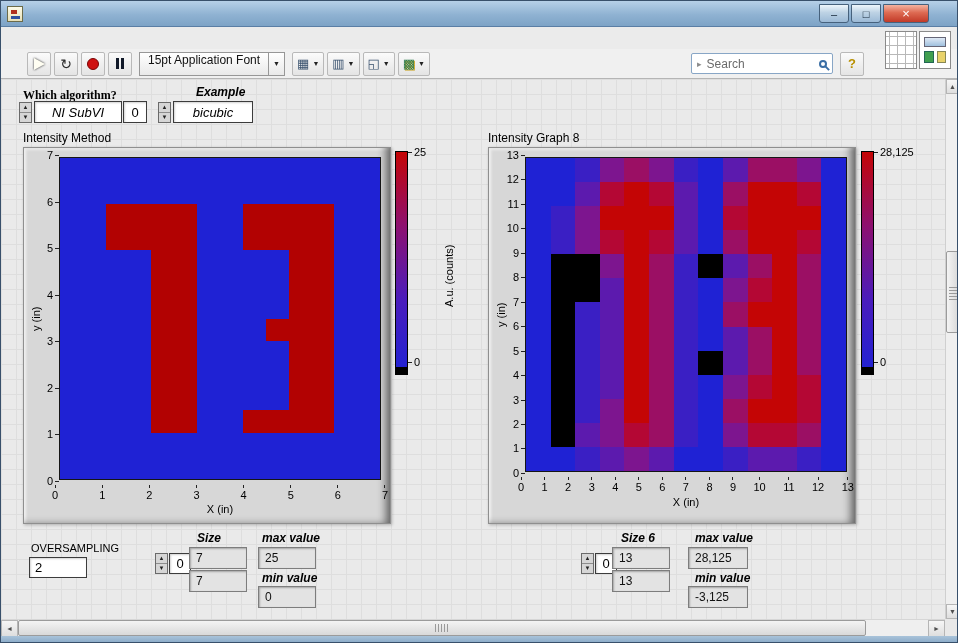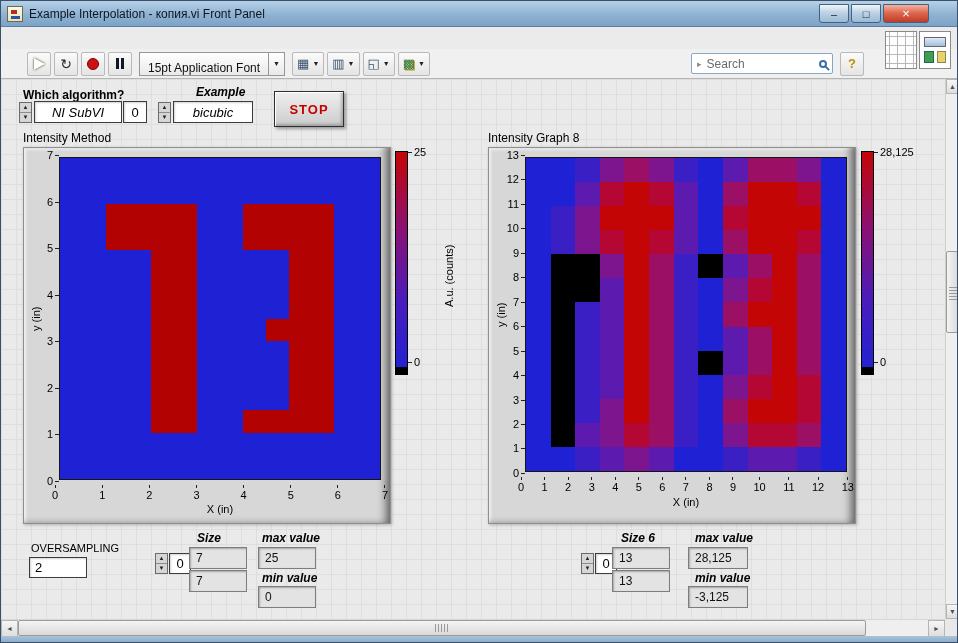--- a/index.html
+++ b/index.html
@@ -33,21 +33,21 @@
   .toolbar { position:absolute; top:48px; left:0; right:0; height:30px; background:#f0f0f0;
     border-bottom:1px solid #b5b5b5; display:flex; align-items:center; padding-left:26px; gap:3px; }
   .tb { height:24px; min-width:24px; display:flex; align-items:center; justify-content:center;
     border:1px solid #b9b9b9; background:linear-gradient(#fbfbfb,#e4e4e4); border-radius:2px; }
   .run-arrow { width:0; height:0; border-left:11px solid #fffef2; border-top:6px solid transparent;
     border-bottom:6px solid transparent; filter:drop-shadow(0 0 1px #222); }
   .cont-icon { font-size:14px; color:#2b2b2b; line-height:1; }
   .abort-icon { width:12px; height:12px; border-radius:50%; background:#cf1010; border:1px solid #7a0505; }
   .pause-icon { display:flex; gap:2px; }
   .pause-icon i { display:block; width:3px; height:11px; background:#101828; }
-  .font-combo { height:24px; margin:0 4px; display:flex; align-items:flex-end;
+  .font-combo { height:24px; margin:0 4px; display:flex; align-items:flex-start;
     border:1px solid #979797; background:linear-gradient(#ffffff,#e9e9e9); }
   .font-text { padding:0 8px; font-size:12px; color:#111; white-space:nowrap; }
   .combo-arrow { width:16px; align-self:stretch; border-left:1px solid #979797; font-size:7px;
     display:flex; align-items:center; justify-content:center; color:#222; }
   .tb-drop { padding:0 4px; gap:3px; }
   .tb-ico { font-size:13px; line-height:1; color:#39526e; }
   .tb-ico.colored { color:#2e7d4f; text-shadow:1px 1px 0 #c8a018; }
   .drop-caret { font-size:7px; color:#222; }
   .searchbox { margin-left:auto; width:142px; height:21px; background:#fff; border:1px solid #88a6c6;
     border-radius:2px; display:flex; align-items:center; padding:0 5px; gap:5px; }
@@ -148,21 +148,20 @@
 </head>
 <body>
 
 <div class="window">
 
   <div class="titlebar">
     <span class="title-icon">
         <i class="a"></i>
         <i class="b"></i>
       </span>
-    <span class="title-text">Example Interpolation - копия.vi Front Panel</span>
     <span class="win-buttons">
       <span class="wb">
           <span>–</span>
         </span>
       <span class="wb">
           <span>□</span>
         </span>
       <span class="wb close">
           <span>×</span>
         </span>
@@ -221,36 +220,35 @@
     <div class="ci grid"></div>
     <div class="ci vi">
         <i class="p1"></i>
         <i class="p2"></i>
         <i class="p3"></i>
       </div>
   </div>
 
   <div class="front-panel">
 
-    <span class="fp-label-bold" style="left:22px; top:9px;">Which algorithm?</span>
+    <span class="fp-label-bold" style="left:22px; top:9px;font-family:Liberation Serif, serif;">Which algorithm?</span>
     <div class="lv-spin" style="left:18px; top:23px;">
       <span>▲</span>
       <span>▼</span>
     </div>
     <div class="lv-ctl center it" style="left:33px; top:22px; width:88px; height:22px;">NI SubVI</div>
     <div class="lv-ctl center" style="left:122px; top:22px; width:24px; height:22px;">0</div>
 
     <span class="fp-label-it" style="left:195px; top:6px;">Example</span>
     <div class="lv-spin" style="left:157px; top:23px;">
       <span>▲</span>
       <span>▼</span>
     </div>
     <div class="lv-ctl center it" style="left:172px; top:22px; width:80px; height:22px;">bicubic</div>
 
-    <div class="stop-btn" style="left:273px; top:12px;">STOP</div>
 
     <div class="graph-block" style="left:22px; top:52px; width:460px; height:400px;">
       <div class="graph-title">Intensity Method</div>
       <div class="graph-panel" style="left:0; top:16px; width:368px; height:377px;">
         <div class="v-text" style="left:4px; top:9px; height:323px;">y (in)</div>
         <div class="y-ticks" style="left:0; top:2px; width:35px; height:337px;">
             <div class="tick-y">7</div>
             <div class="tick-y">6</div>
             <div class="tick-y">5</div>
             <div class="tick-y">4</div>

